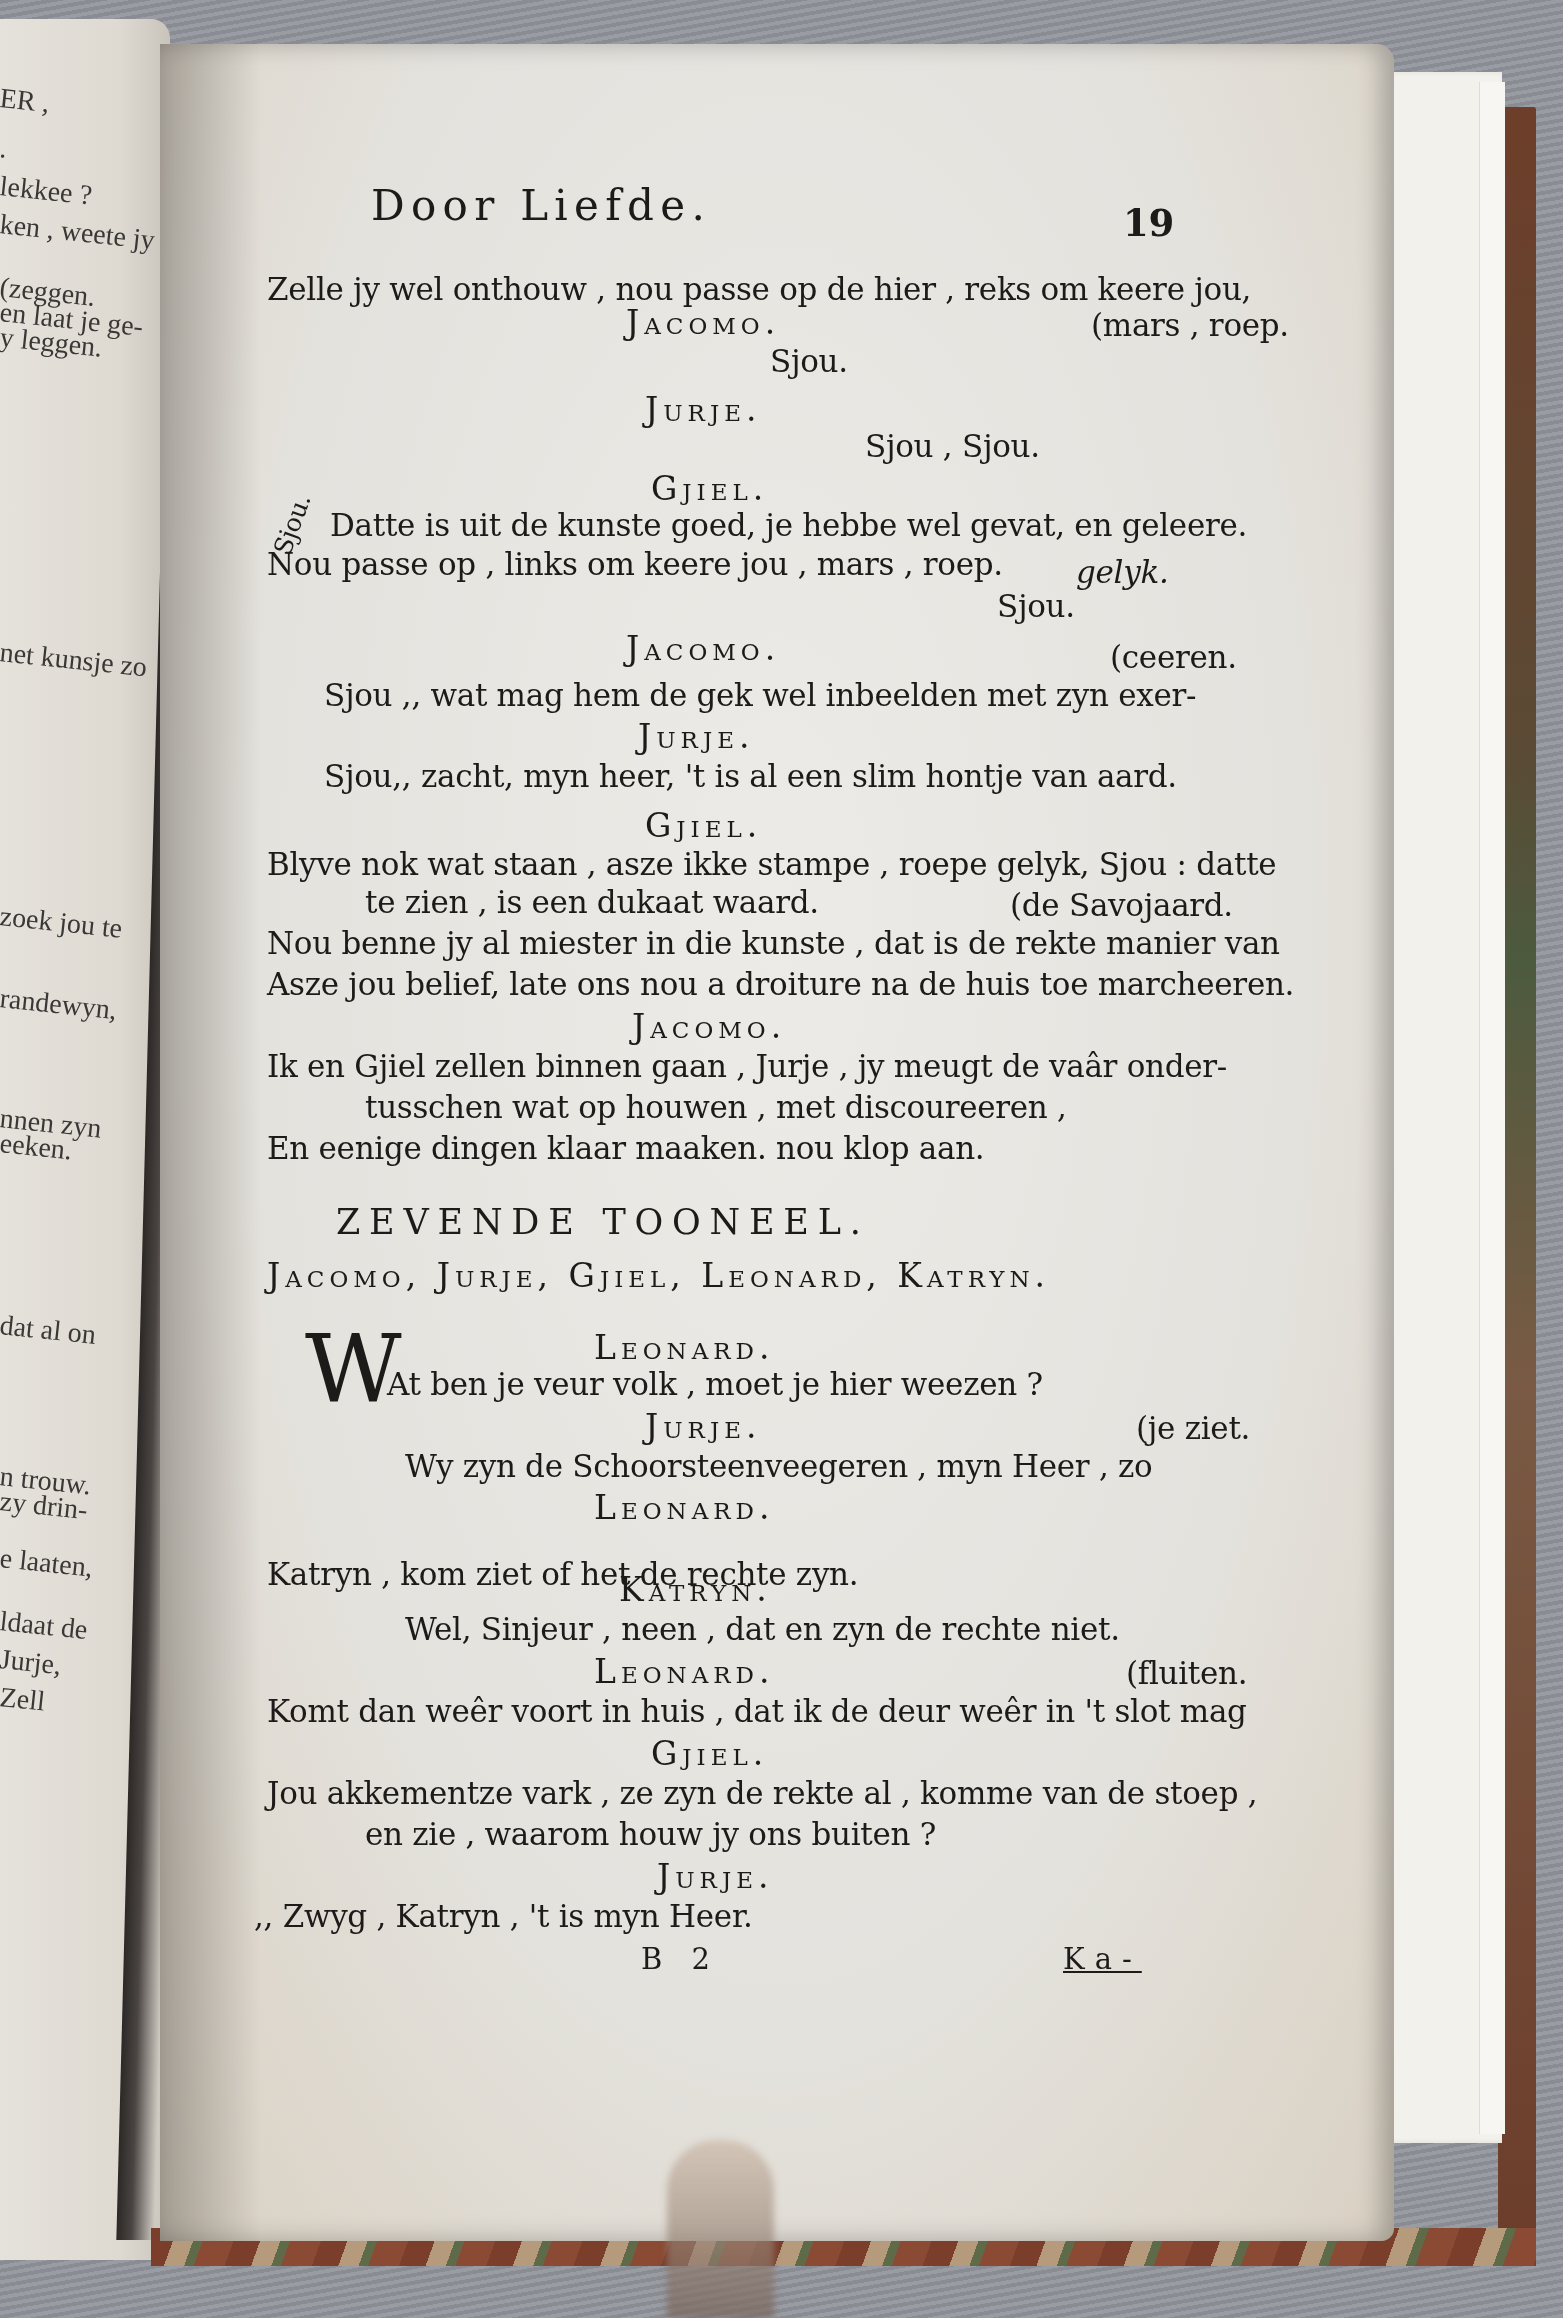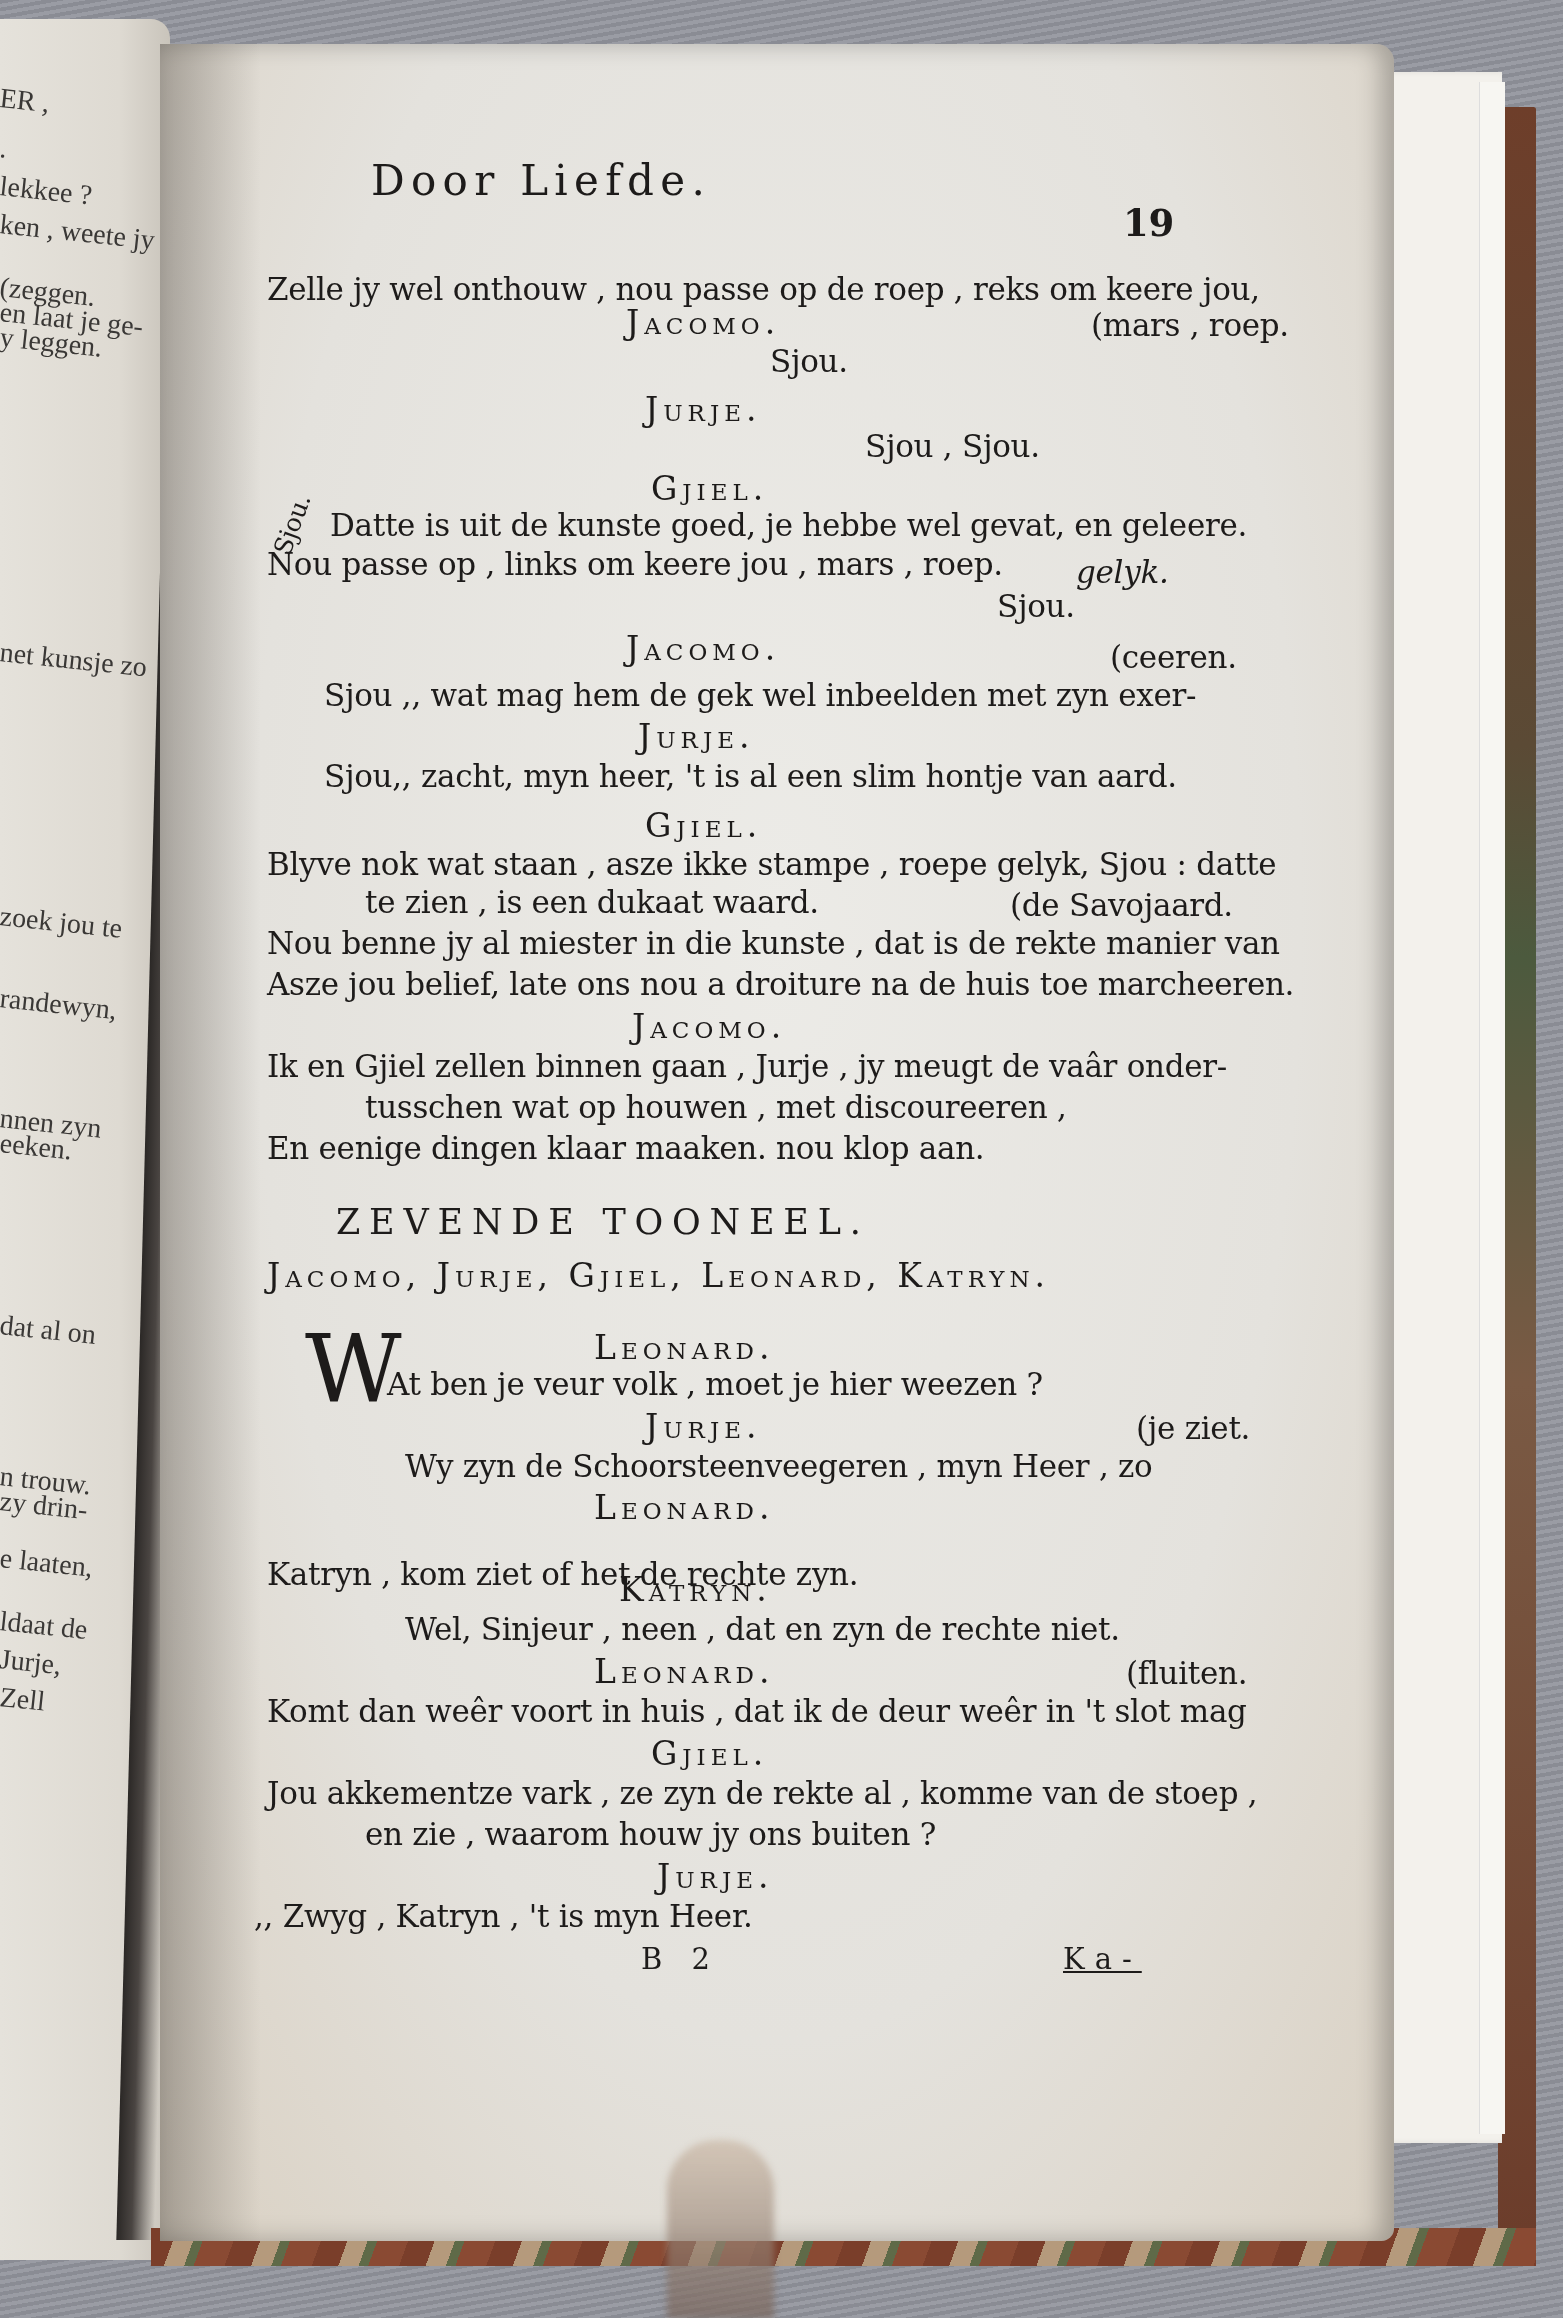--- a/index.html
+++ b/index.html
@@ -91,24 +91,24 @@
     <div class="left-frag" style="top: 1662px;">Zell</div>
   </div>
 <div class="gutter"></div>
 <div class="cover-edge"></div>
 <div class="page-stack"></div>
 <div class="page-stack2"></div>
 <div class="bottom-cover"></div>
 
 <div class="page">
   <div class="page-shade"></div>
-  <div class="text header" style="left:211px; top:112px;text-align:right;">Door Liefde.</div>
+  <div class="text header" style="left:211px; top:137px;text-align:right;">Door Liefde.</div>
   <div class="text pageno" style="left:963px; top:157px;font-weight:bold;">19</div>
   <div id="body-lines" style="position:absolute; left:0; top:0; width:100%; height:100%;">
-      <div class="text" style="left: 107px; top: 227px;">Zelle jy wel onthouw , nou passe op de roep , reks om keere jou,</div>
+      <div class="text" style="left: 107px; top: 227px;">Zelle jy wel onthouw , nou passe op de hier , reks om keere jou,</div>
       <div class="text sc" style="left: 466px; top: 259px; font-variant: small-caps; font-size: 33px;">Jacomo.</div>
       <div class="text" style="left: 895px; top: 263px; margin-left: 36px;">(mars , roep.</div>
       <div class="text" style="left: 610px; top: 299px;">Sjou.</div>
       <div class="text sc" style="left: 485px; top: 346px; font-variant: small-caps; font-size: 33px;">Jurje.</div>
       <div class="text" style="left: 705px; top: 384px;">Sjou , Sjou.</div>
       <div class="text sc" style="left: 491px; top: 425px; font-variant: small-caps; font-size: 33px;">Gjiel.</div>
       <div class="text" style="left: 101px; top: 466px; transform: rotate(-70deg); font-size: 25px;">Sjou.</div>
       <div class="text" style="left: 170px; top: 463px;">Datte is uit de kunste goed, je hebbe wel gevat, en geleere.</div>
       <div class="text" style="left: 107px; top: 502px;">Nou passe op , links om keere jou ,  mars , roep.</div>
       <div class="text italic" style="left: 916px; top: 510px;">gelyk.</div>

